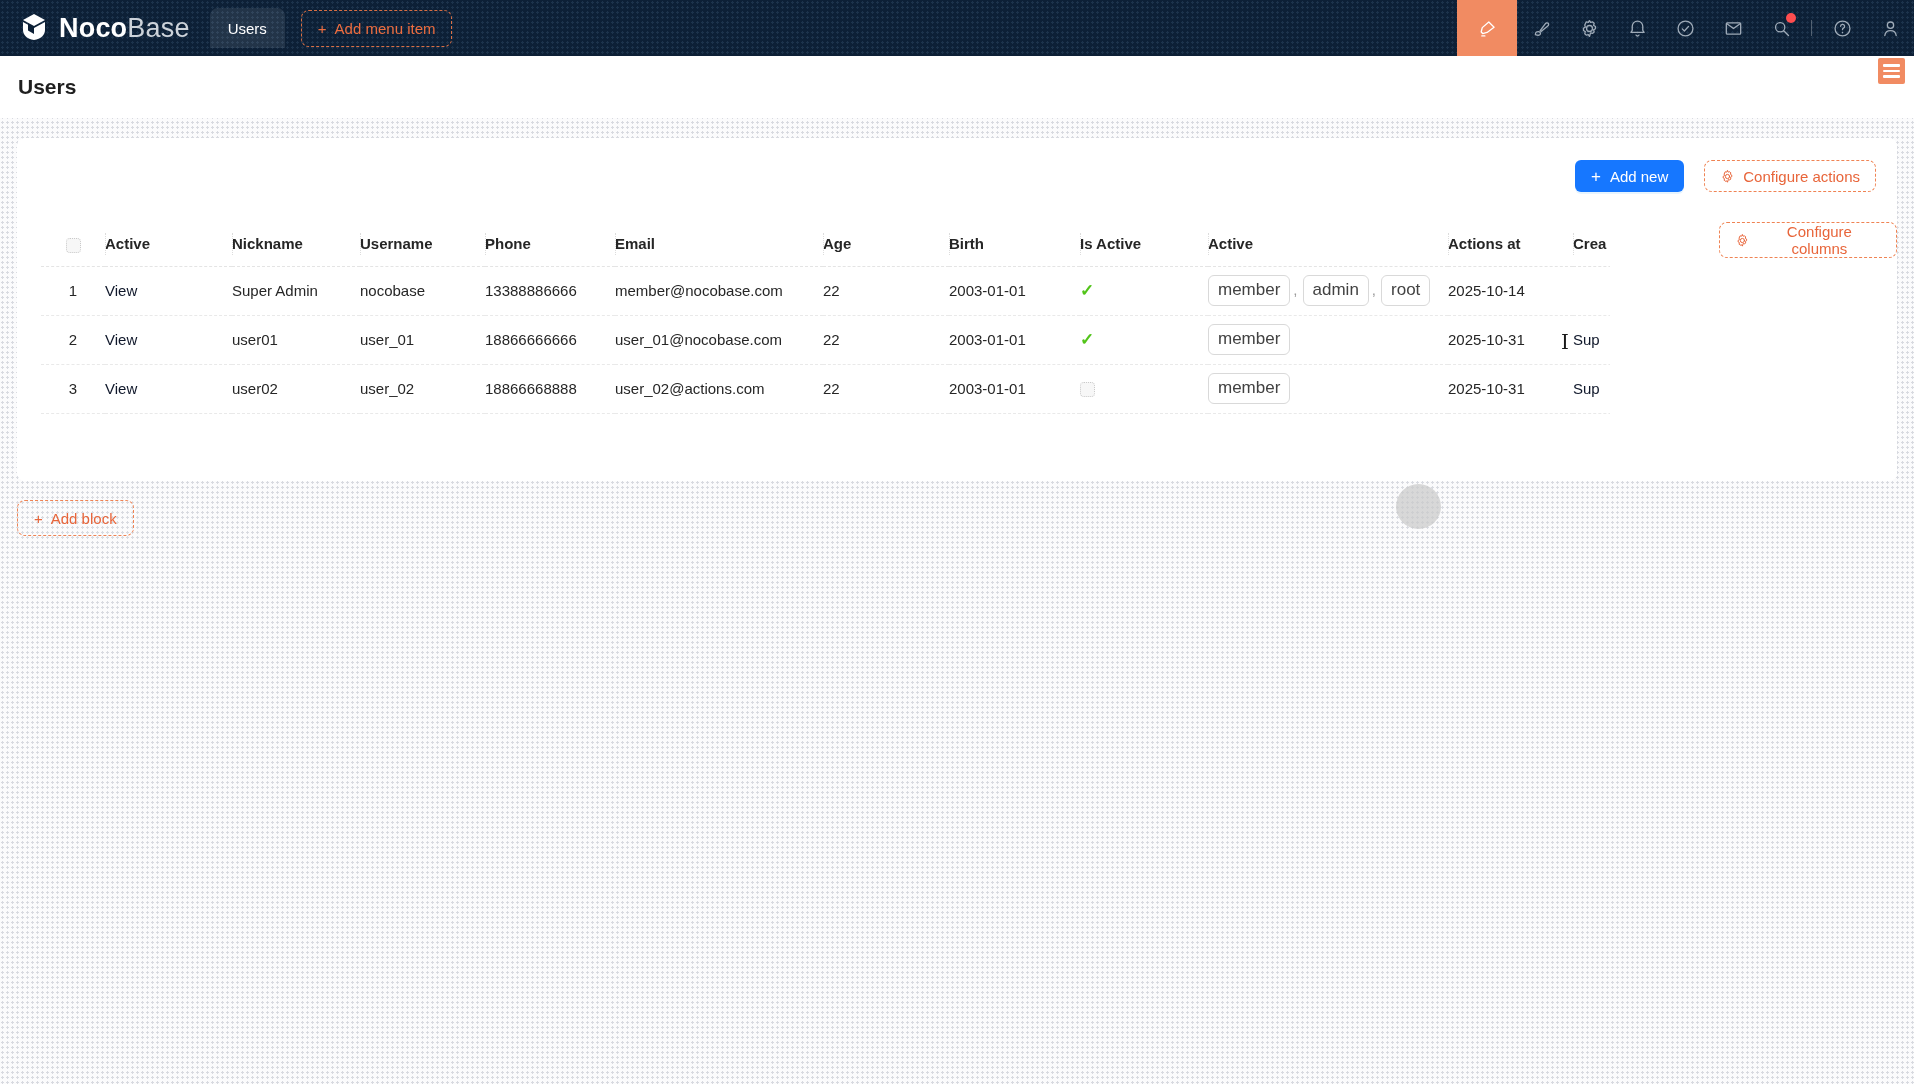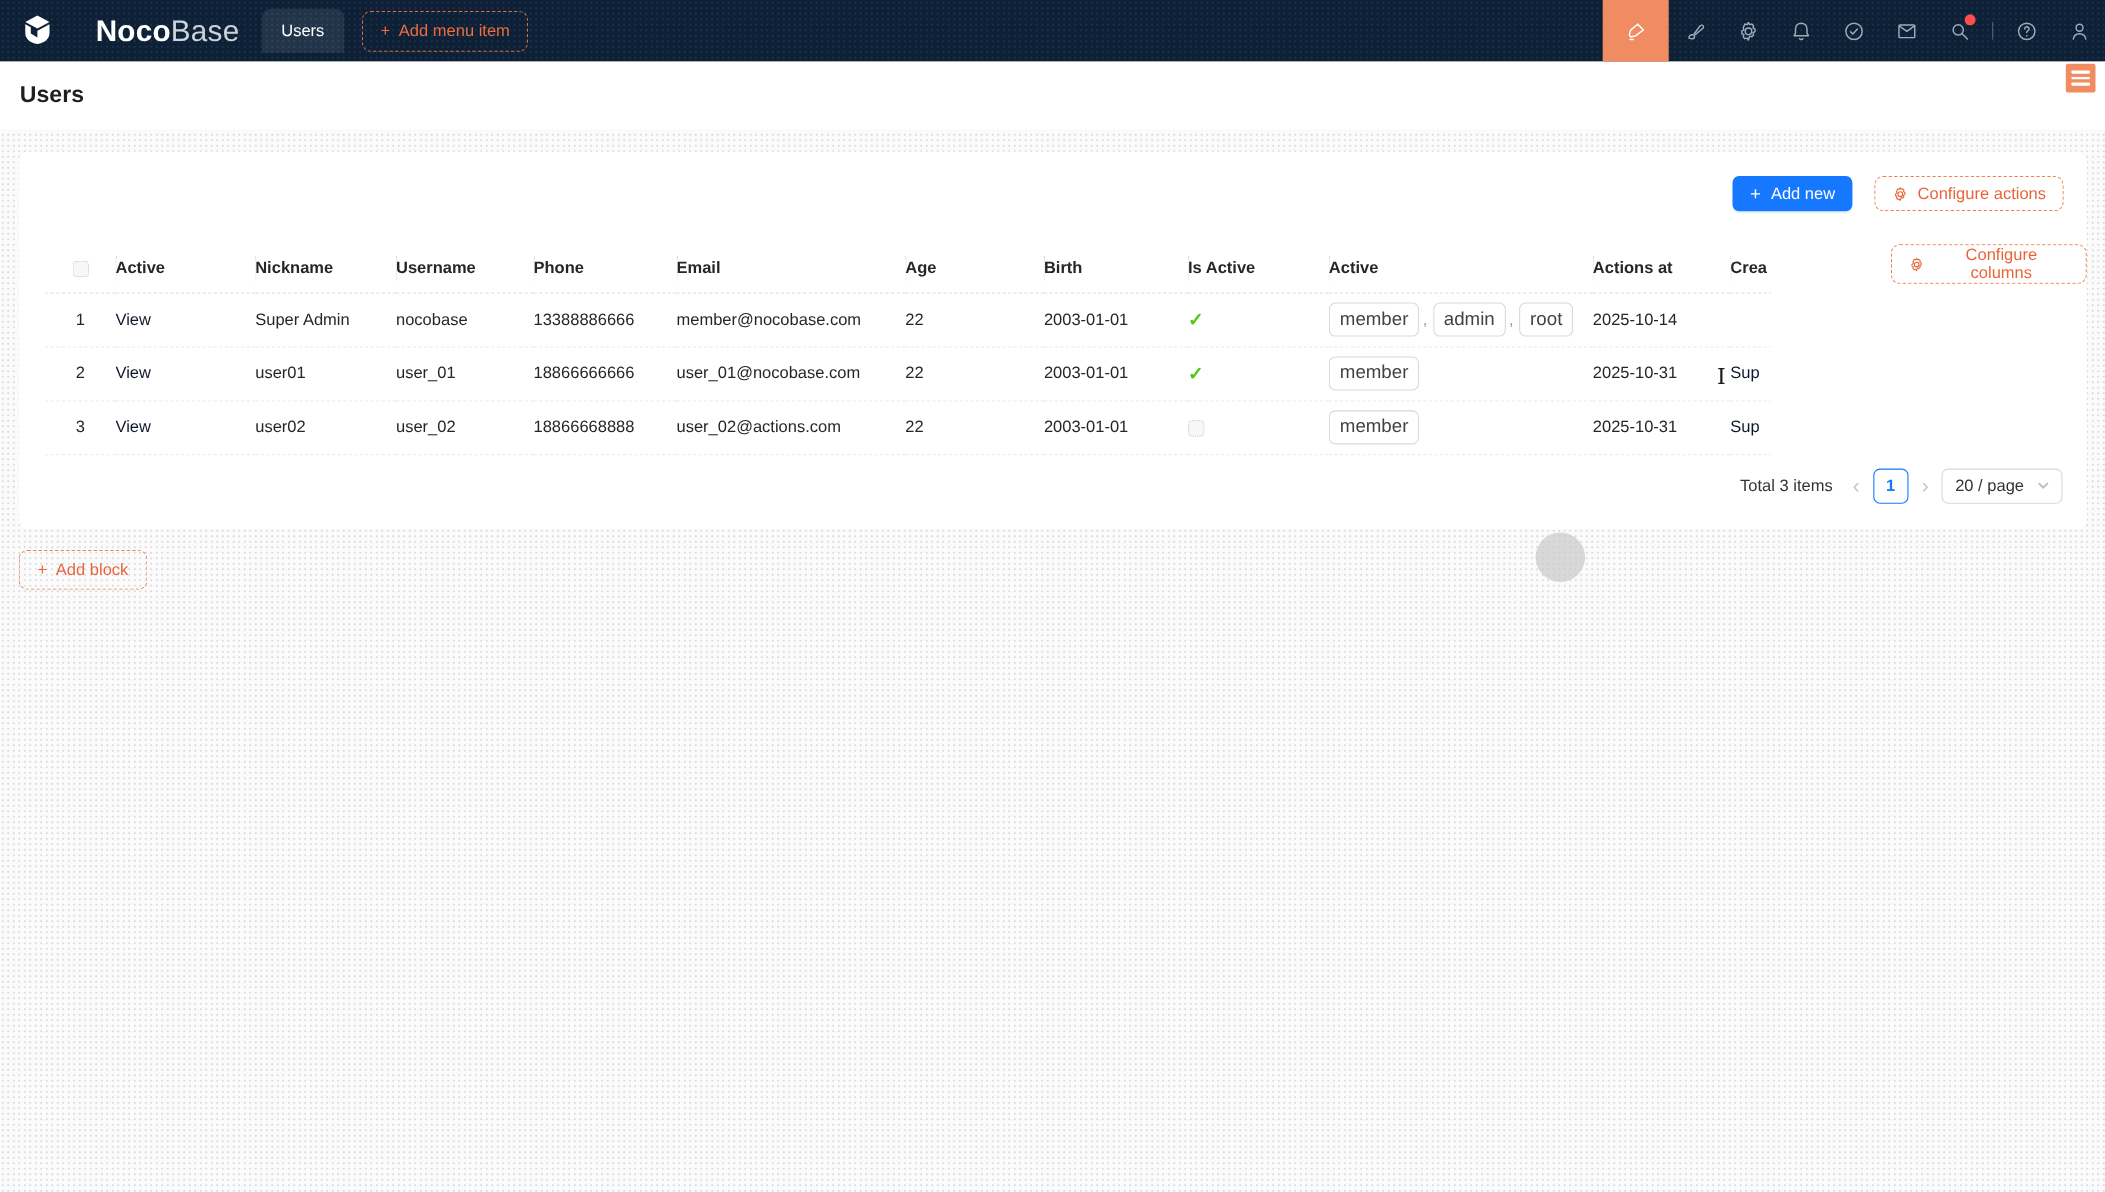--- a/index.html
+++ b/index.html
@@ -18,21 +18,21 @@
     height:56px; width:100%;
     background-color:#0d2036;
     background-image:radial-gradient(rgba(110,150,190,.16) 1px, transparent 1.3px);
     background-size:5px 5px;
     display:flex; align-items:center; justify-content:space-between;
     padding-left:18px;
   }
   .nav-left { display:flex; align-items:center; height:100%; }
   .logo { display:flex; align-items:center; gap:9px; }
   .logo-word { font-size:27px; letter-spacing:.2px; }
-  .logo-word .w1 { color:#ffffff; font-weight:bold;margin-left:28px; }
+  .logo-word .w1 { color:#ffffff; font-weight:bold; }
   .logo-word .w2 { color:#cdd3da; font-weight:normal; }
   .nav-tab {
     margin-left:20px; height:40px; margin-top:8px; align-self:flex-start;
     display:flex; align-items:center; padding:0 18px;
     background:rgba(255,255,255,.09); border-radius:8px 8px 0 0;
     color:#fff; font-size:15px; cursor:pointer;
   }
   .add-menu-btn {
     margin-left:16px; height:37px; display:flex; align-items:center; gap:8px;
     padding:0 16px; border:1px dashed rgba(240,120,70,.9); border-radius:8px;
@@ -307,32 +307,20 @@
               <td>2003-01-01</td>
               <td><span class="cell-checkbox"></span></td>
               <td><span class="role-tag">member</span></td>
               <td>2025-10-31</td>
               <td><a class="link">Sup</a></td>
             </tr>
           </tbody>
       </table>
     </div>
 
-    <div class="pagination">
-      <span class="pg-total">Total 3 items</span>
-      <span class="pg-arrow">‹</span>
-      <span class="pg-num">1</span>
-      <span class="pg-arrow">›</span>
-      <span class="pg-size">
-        <span>20 / page</span>
-        <svg viewBox="0 0 12 12">
-            <path d="M2 4l4 4 4-4"></path>
-          </svg>
-      </span>
-    </div>
   </section>
 
   <button class="add-block">
     <span>+</span>
     <span>Add block</span>
   </button>
 </main>
 
 <div class="cursor-halo"></div>
 <div class="ibeam">I</div>

